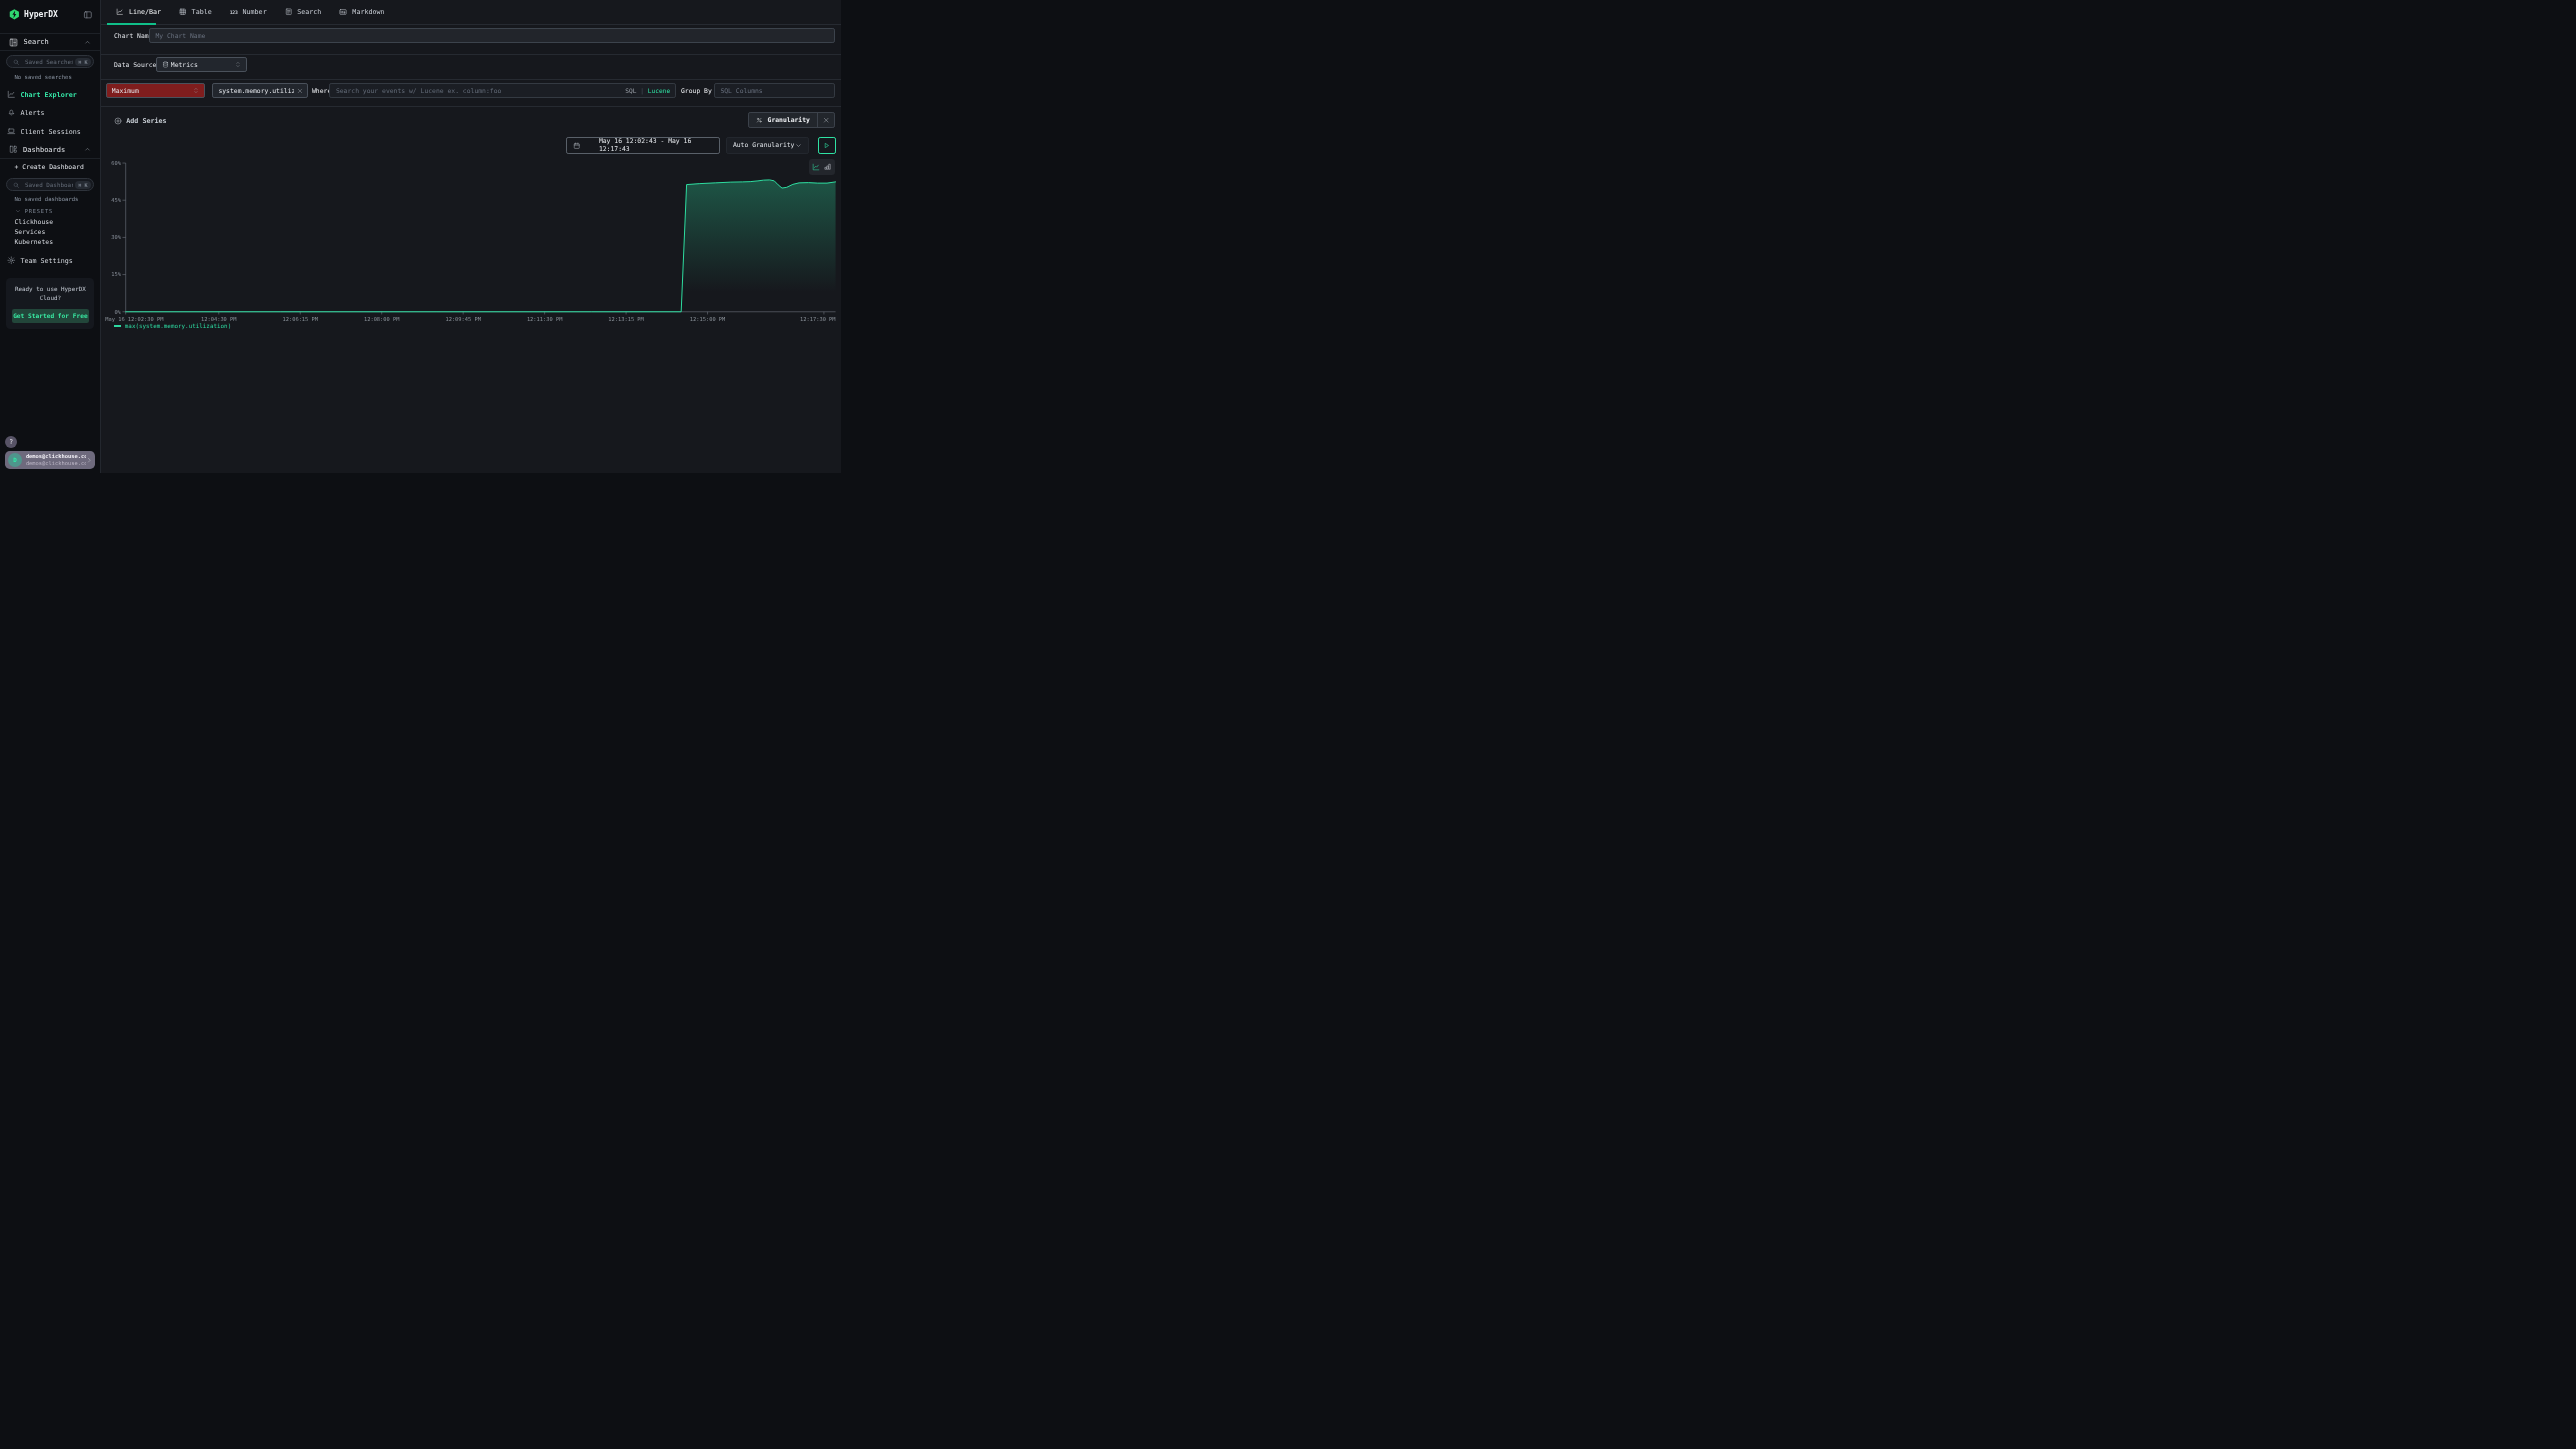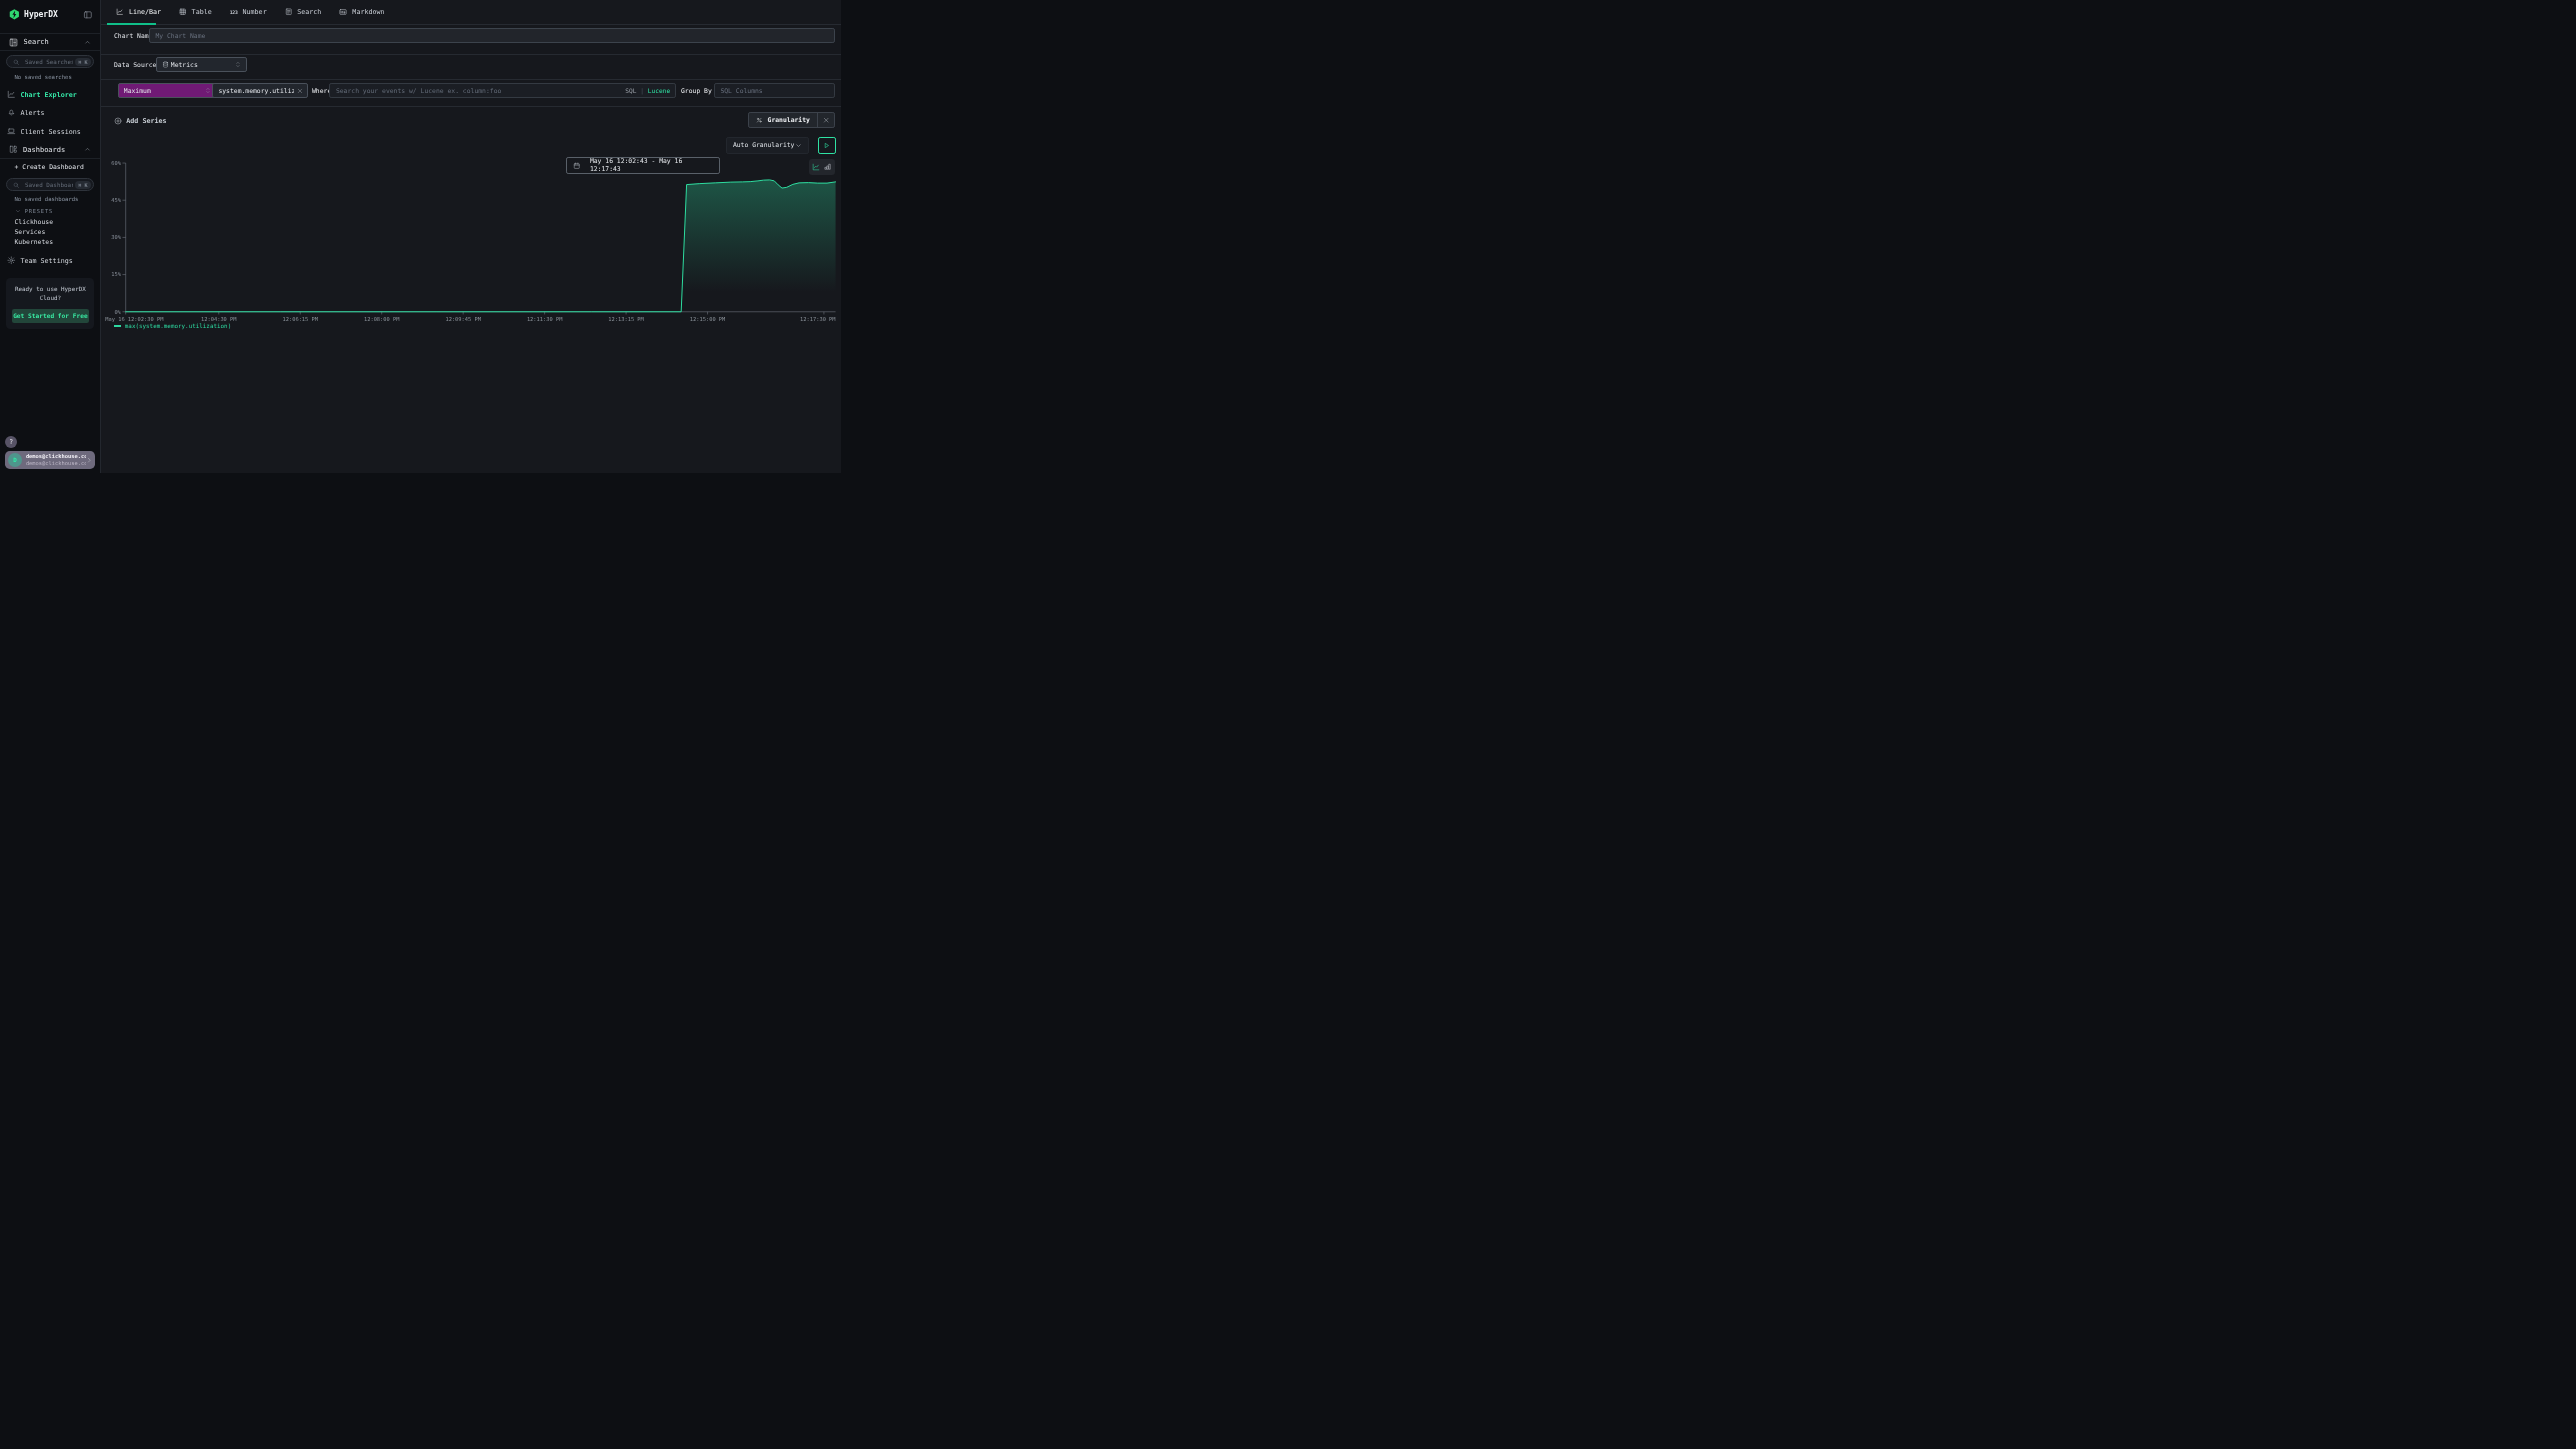--- a/index.html
+++ b/index.html
@@ -64,21 +64,21 @@
   .where-wrap input::placeholder{color:#636b78;}
   .lang-toggle{position:absolute;right:5.9px;top:0;height:100%;display:flex;align-items:center;gap:3.8px;font-size:6.2px;}
   .lang-sql{color:#9aa0a8;cursor:pointer;}
   .lang-sep{color:#4a515b;}
   .lang-lucene{color:#2fe3a4;cursor:pointer;}
   .add-series{position:absolute;left:13px;top:113px;height:16px;display:flex;align-items:center;gap:4.3px;color:#c9cfd6;font-size:6.7px;font-weight:600;cursor:pointer;}
   .pct-ctl{position:absolute;right:7.5px;top:112px;height:15.6px;border:0.5px solid #3c424b;border-radius:2.1px;display:flex;background:#22262c;overflow:hidden;}
   .pct-main{display:flex;align-items:center;gap:4.8px;padding:0 7px;color:#f1f3f6;font-size:6.4px;font-weight:bold;cursor:pointer;}
   .pct-x{width:16.6px;display:flex;align-items:center;justify-content:center;border-left:0.5px solid #3c424b;color:#c5cad1;cursor:pointer;}
 
-  .date-box{position:absolute;left:465px;top:137px;width:154px;height:16.6px;border:0.5px solid #596069;border-radius:2.1px;display:flex;align-items:center;gap:9px;padding:0 6.4px;color:#e8ebef;font-size:6.4px;cursor:pointer;margin-top:20px;}
+  .date-box{position:absolute;left:465px;top:137px;width:154px;height:16.6px;border:0.5px solid #596069;border-radius:2.1px;display:flex;align-items:center;gap:18px;padding:0 6.4px;color:#e8ebef;font-size:6.4px;cursor:pointer;}
   .gran-box{position:absolute;left:625px;top:137px;width:83px;height:16.6px;background:#1b1e24;border:0.5px solid #23272e;border-radius:2.1px;display:flex;align-items:center;padding:0 5.9px;color:#dfe3e8;font-size:6.4px;cursor:pointer;}
   .gran-box .lbl{flex:1;}
   .play-btn{position:absolute;right:6.4px;top:137px;width:18px;height:16.6px;border:0.5px solid #2fe3a4;border-radius:2.1px;display:flex;align-items:center;justify-content:center;color:#2fe3a4;cursor:pointer;background:#15181d;}
   .chart-toggle{position:absolute;right:7.5px;top:159px;width:26px;height:16px;background:#23262c;border-radius:3.2px;display:flex;align-items:center;justify-content:center;gap:3.8px;z-index:3;}
   .ct-line{color:#2fe3a4;cursor:pointer;}
   .ct-bar{color:#c8cdd4;cursor:pointer;}
 
   .chart-wrap{position:absolute;left:0;top:156px;width:741px;height:180px;}
   .legend{position:absolute;left:13px;top:323px;display:flex;align-items:center;gap:3.8px;font-size:5.9px;color:#2dd9a0;}
   .legend .dash{width:7px;height:1.1px;background:#2dd9a0;}
@@ -314,21 +314,21 @@
       <span class="grow">Metrics</span>
       <span class="ic updown">
         <svg width="5.9" height="7" viewBox="0 0 24 28">
             <polyline points="7 10 12 5 17 10"></polyline>
             <polyline points="7 18 12 23 17 18"></polyline>
           </svg>
       </span>
     </div>
     <div class="hdiv" style="top:79px;"></div>
 
-    <div class="sel" style="left:17px;top:83px;width:99px;height:15px;background:#701a75;">
+    <div class="sel" style="left:5px;top:83px;width:99px;height:15px;background:#7f1d1d;">
       <span class="grow">Maximum</span>
       <span class="ic updown">
         <svg width="5.9" height="7" viewBox="0 0 24 28">
             <polyline points="7 10 12 5 17 10"></polyline>
             <polyline points="7 18 12 23 17 18"></polyline>
           </svg>
       </span>
     </div>
     <div class="tagbox" style="left:111px;top:83px;width:96px;height:15px;">
       <span class="tag-txt">system.memory.utiliza</span>

